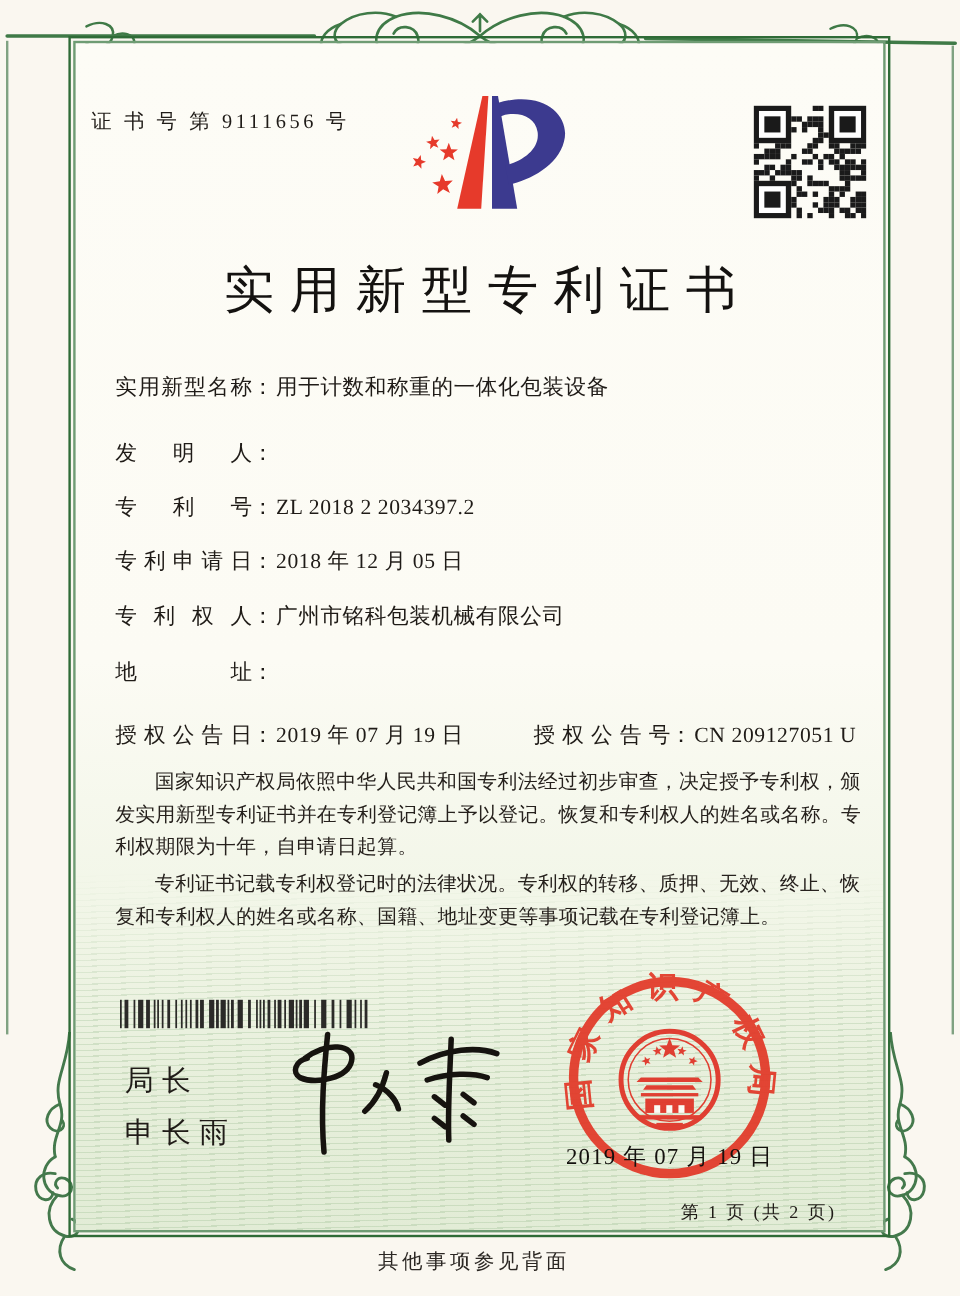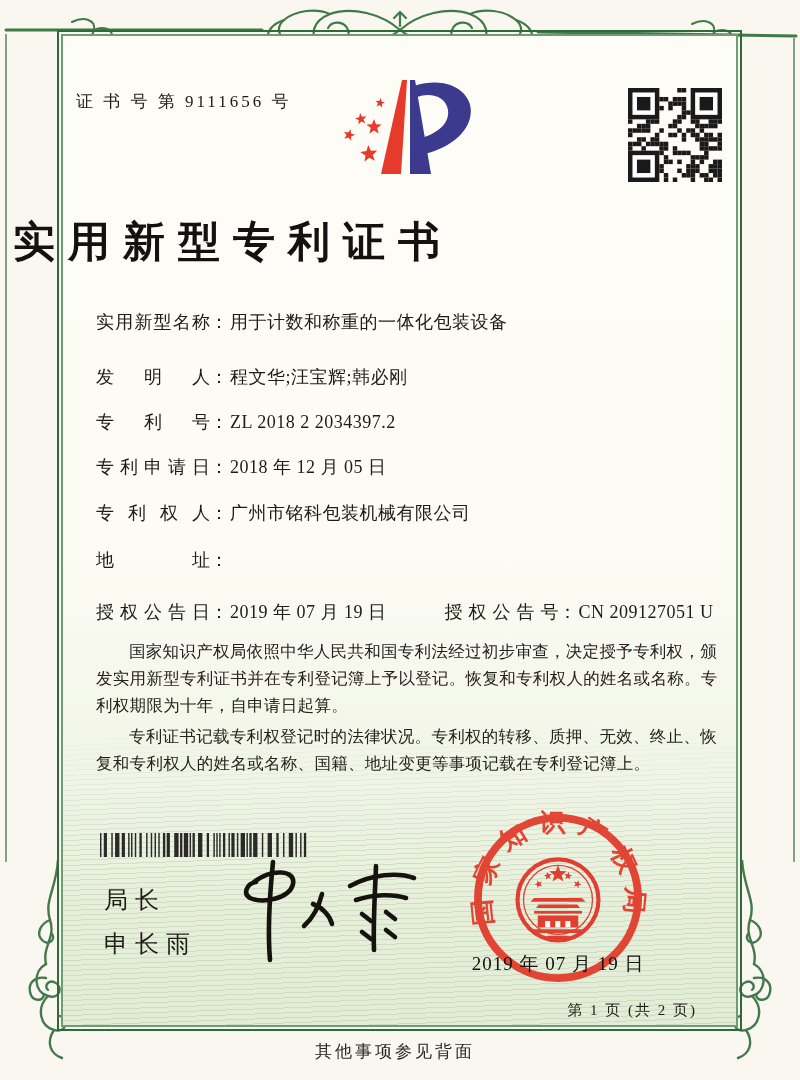--- a/index.html
+++ b/index.html
@@ -34,22 +34,22 @@
     background:repeating-linear-gradient(178deg,rgba(118,165,110,.22) 0 1px,rgba(255,255,255,0) 1px 5px);
     -webkit-mask-image:linear-gradient(180deg,transparent,black 40%);
     mask-image:linear-gradient(180deg,transparent,black 40%);
     pointer-events:none;
   }
 
   .cert-no{position:absolute;left:76px;top:90px;font-size:17px;letter-spacing:3px;}
   .logo{position:absolute;left:330px;top:66px;width:152px;height:122px;}
   .qr{position:absolute;left:628px;top:88px;width:94px;height:94px;}
   .title{
-    position:absolute;left:0;top:214px;width:800px;text-align:left;
-    font-size:42px;font-weight:700;letter-spacing:13px;text-indent:13px;color:#141210;
+    position:absolute;left:0;top:214px;width:800px;text-align:center;
+    font-size:42px;font-weight:400;letter-spacing:13px;text-indent:13px;color:#141210;
   }
 
   .fields{position:absolute;left:96px;top:0;width:614px;}
   .field-row{position:absolute;display:flex;font-size:18px;line-height:1.35;width:100%;}
   .flabel{
     flex:none;width:114px;display:inline-block;
     text-align:justify;text-align-last:justify;letter-spacing:0;
   }
   .fcolon{flex:none;width:20px;}
   .fvalue{flex:1;white-space:pre-line;letter-spacing:.5px;}
@@ -301,21 +301,20 @@
 
 <div class="fields">
   <div class="field-row" style="top:310px">
     <span class="flabel">实用新型名称</span>
       <span class="fcolon">：</span>
       <span class="fvalue">用于计数和称重的一体化包装设备</span>
   </div>
   <div class="field-row" style="top:365px">
     <span class="flabel">发明人</span>
       <span class="fcolon">：</span>
-      <span class="fvalue">程文华;汪宝辉;韩必刚</span>
   </div>
   <div class="field-row" style="top:410px">
     <span class="flabel">专利号</span>
       <span class="fcolon">：</span>
       <span class="fvalue">ZL 2018 2 2034397.2</span>
   </div>
   <div class="field-row" style="top:455px">
     <span class="flabel">专利申请日</span>
       <span class="fcolon">：</span>
       <span class="fvalue">2018 年 12 月 05 日</span>

